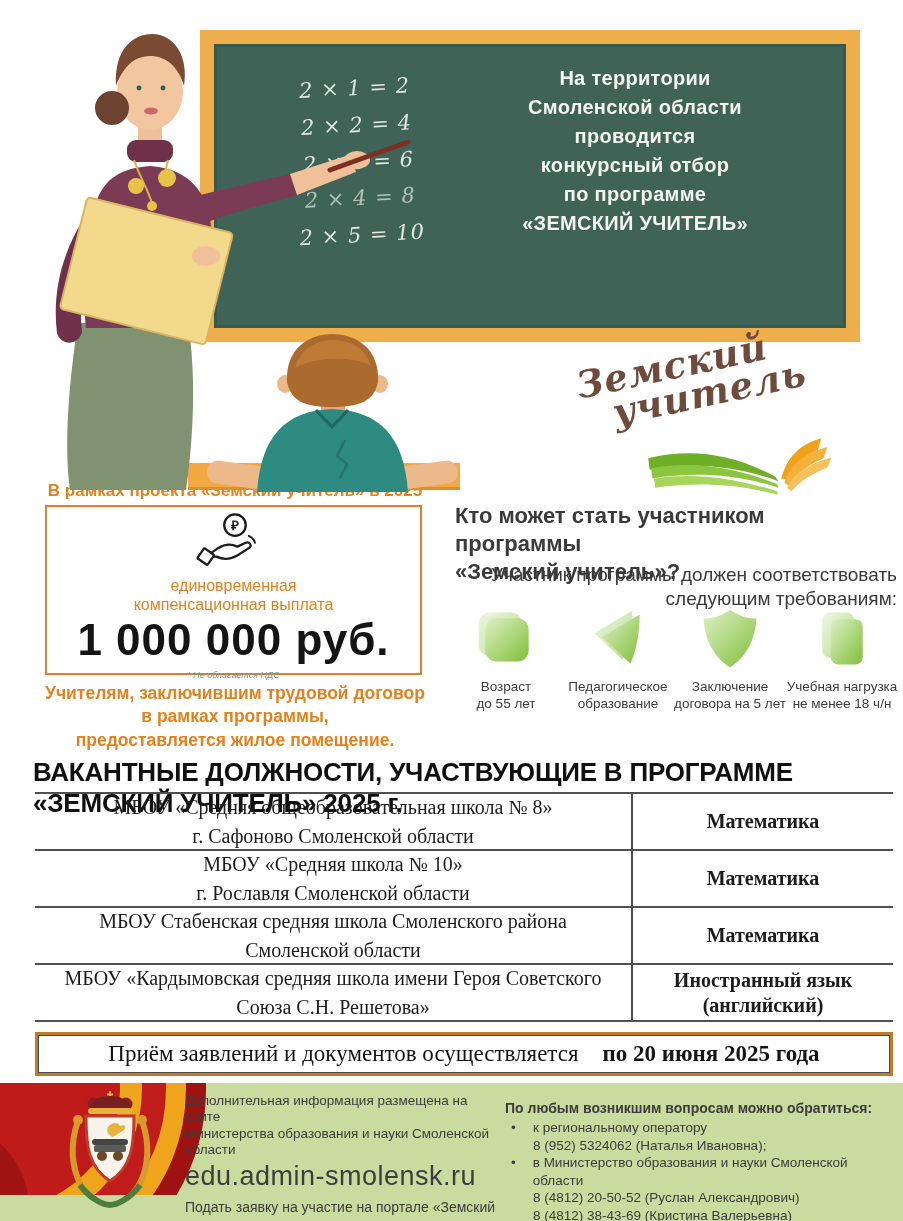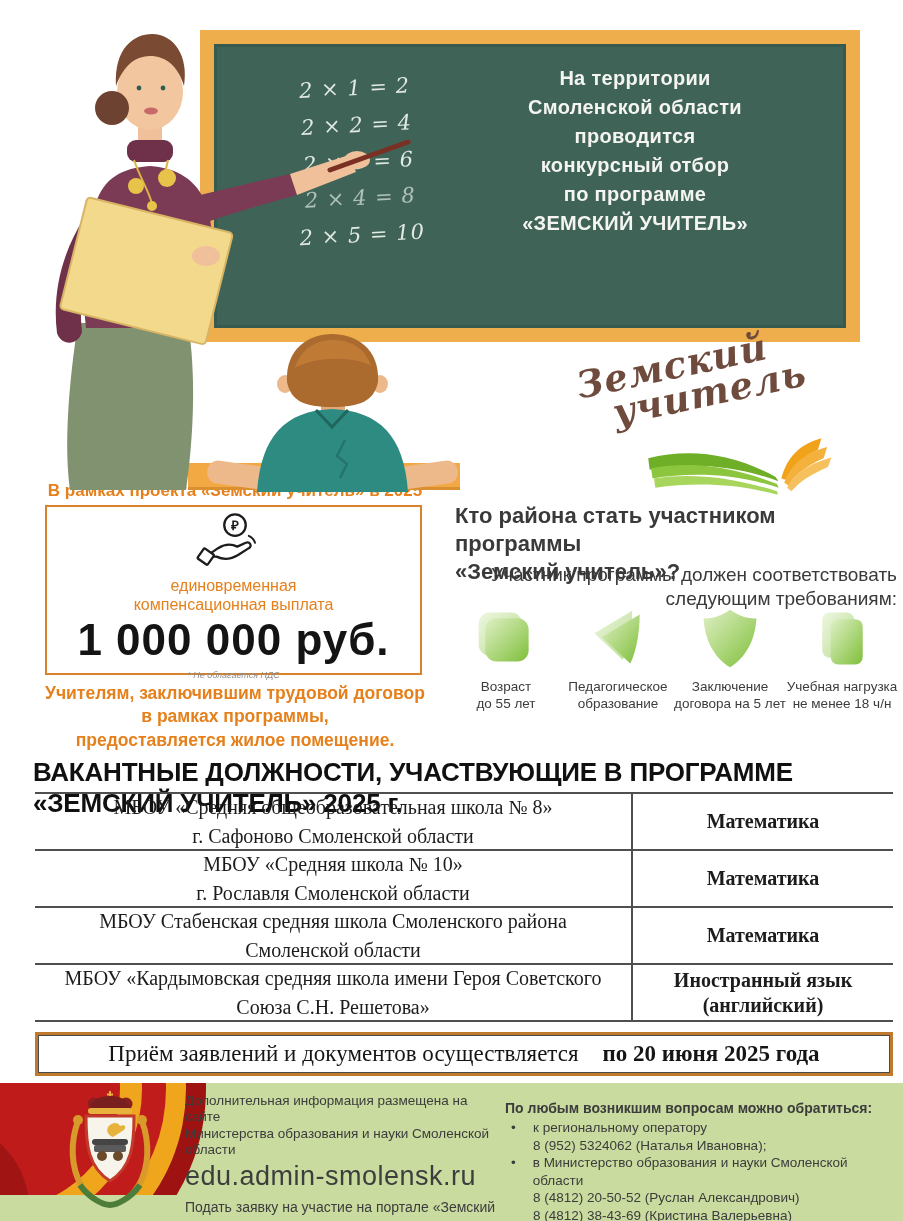--- a/index.html
+++ b/index.html
@@ -182,21 +182,21 @@
     <div class="pay-note">* Не облагается НДС</div>
   </div>
 
   <div class="housing">
     <div>Учителям, заключившим трудовой договор</div>
     <div>в рамках программы,</div>
     <div>предоставляется жилое помещение.</div>
   </div>
 
   <div class="who-heading">
-    <div>Кто района стать участником программы</div>
+    <div>Кто может стать участником программы</div>
     <div>«Земский учитель»?</div>
   </div>
   <div class="who-intro">
     <div>Участник программы должен соответствовать</div>
     <div>следующим требованиям:</div>
   </div>
 
   <div class="reqs">
     <div class="req">
       <svg viewBox="0 0 70 70">

